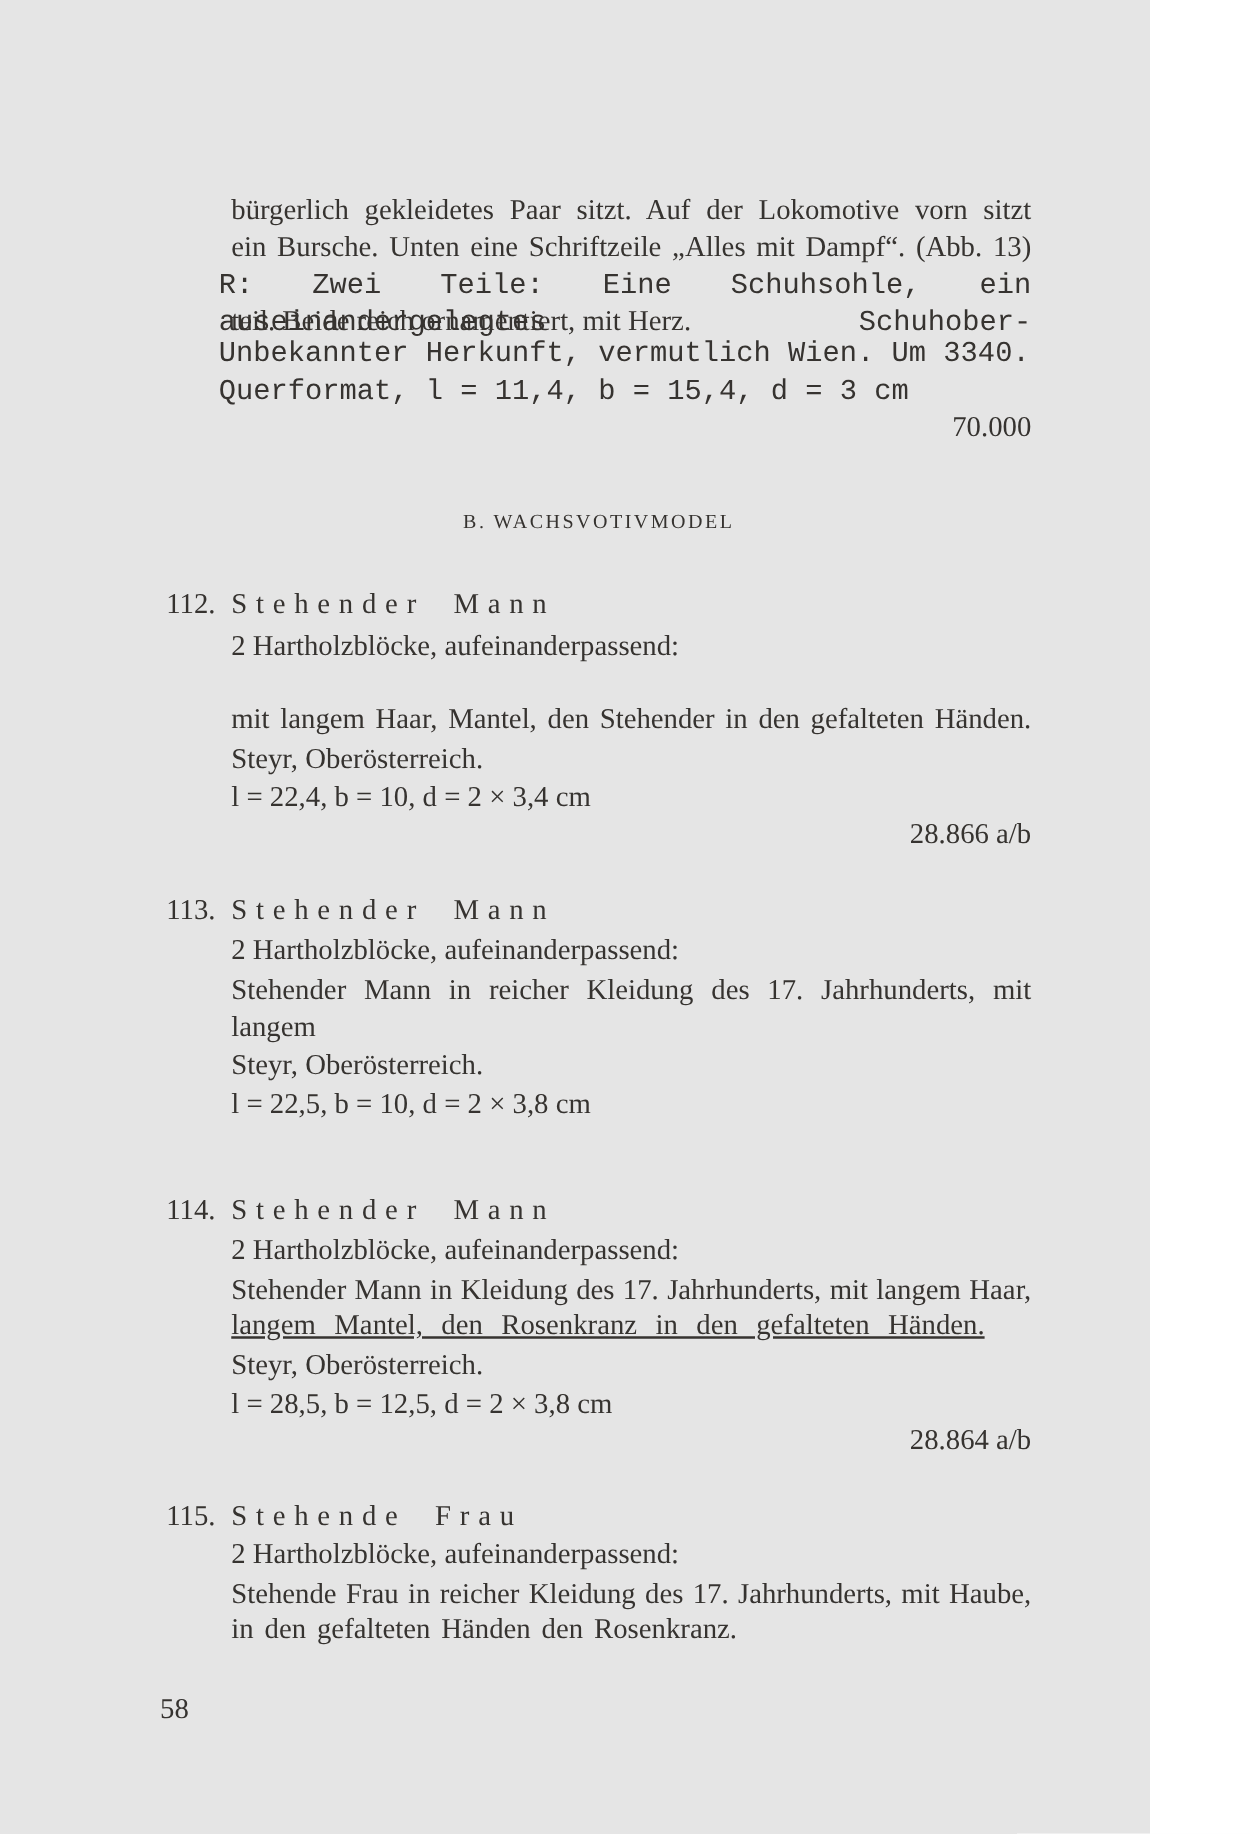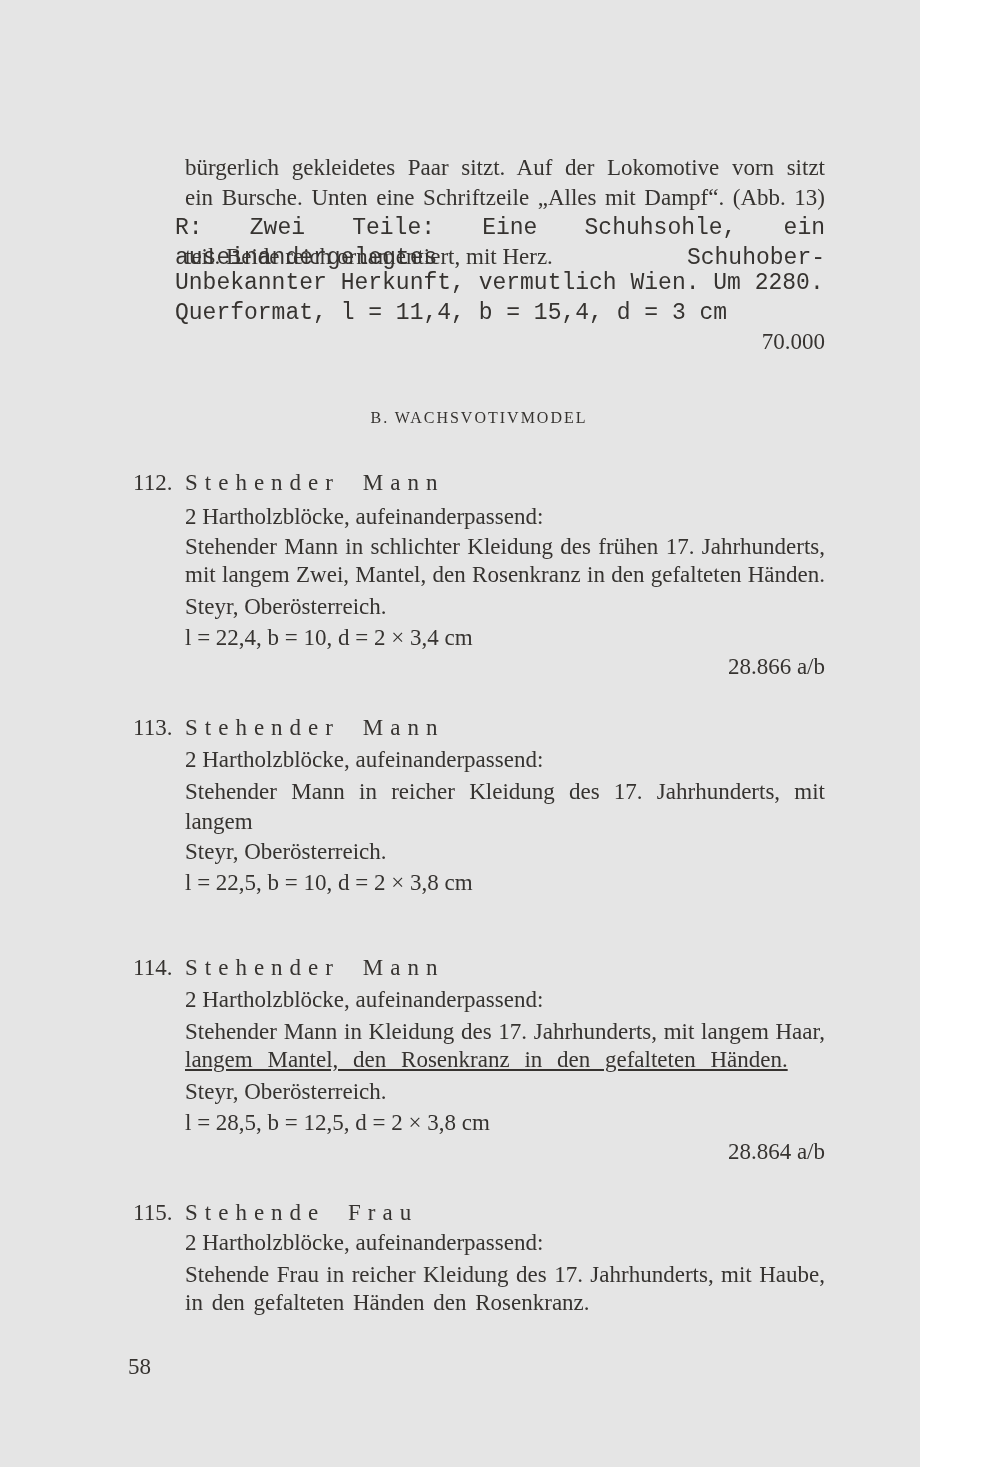--- a/index.html
+++ b/index.html
@@ -41,32 +41,31 @@
 </style>
 </head>
 <body>
 
 <div class="page">
 
   <div class="line body-indent justify" style="top:153px">bürgerlich gekleidetes Paar sitzt. Auf der Lokomotive vorn sitzt</div>
   <div class="line body-indent justify" style="top:183px">ein Bursche. Unten eine Schriftzeile „Alles mit Dampf“.  (Abb. 13)</div>
   <div class="line outdent justify" style="top:213px">R: Zwei Teile: Eine Schuhsohle, ein auseinandergelegtes Schuhober-</div>
   <div class="line body-indent" style="top:242px">teil. Beide reich ornamentiert, mit Herz.</div>
-  <div class="line outdent" style="top:268px">Unbekannter Herkunft, vermutlich Wien. Um 2280.</div>
+  <div class="line outdent" style="top:268px">Unbekannter Herkunft, vermutlich Wien. Um 3340.</div>
   <div class="line outdent" style="top:298px">Querformat, l = 11,4, b = 15,4, d = 3 cm</div>
   <div class="line catnum" style="top:327px">70.000</div>
 
   <div class="line section-head" style="top:403px">B. WACHSVOTIVMODEL</div>
 
   <div class="line entry-head" style="top:468px">
     <span class="entry-num">112.</span><span class="entry-title">Stehender Mann</span>
   </div>
   <div class="line body-indent" style="top:502px">2 Hartholzblöcke, aufeinanderpassend:</div>
-  <div class="line body-indent justify" style="top:532px">Stehender Mann in schlichter Kleidung des frühen 17. Jahrhunderts,</div>
-  <div class="line body-indent justify" style="top:560px">mit langem Zwei, Mantel, den Rosenkranz in den gefalteten Händen.</div>
+  <div class="line body-indent justify" style="top:560px">mit langem Haar, Mantel, den Stehender in den gefalteten Händen.</div>
   <div class="line body-indent" style="top:592px">Steyr, Oberösterreich.</div>
   <div class="line body-indent" style="top:623px">l = 22,4, b = 10, d = 2 × 3,4 cm</div>
   <div class="line catnum" style="top:652px">28.866 a/b</div>
 
   <div class="line entry-head" style="top:713px">
     <span class="entry-num">113.</span><span class="entry-title">Stehender Mann</span>
   </div>
   <div class="line body-indent" style="top:745px">2 Hartholzblöcke, aufeinanderpassend:</div>
   <div class="line body-indent justify" style="top:777px">Stehender Mann in reicher Kleidung des 17. Jahrhunderts, mit langem</div>
   <div class="line body-indent" style="top:837px">Steyr, Oberösterreich.</div>

